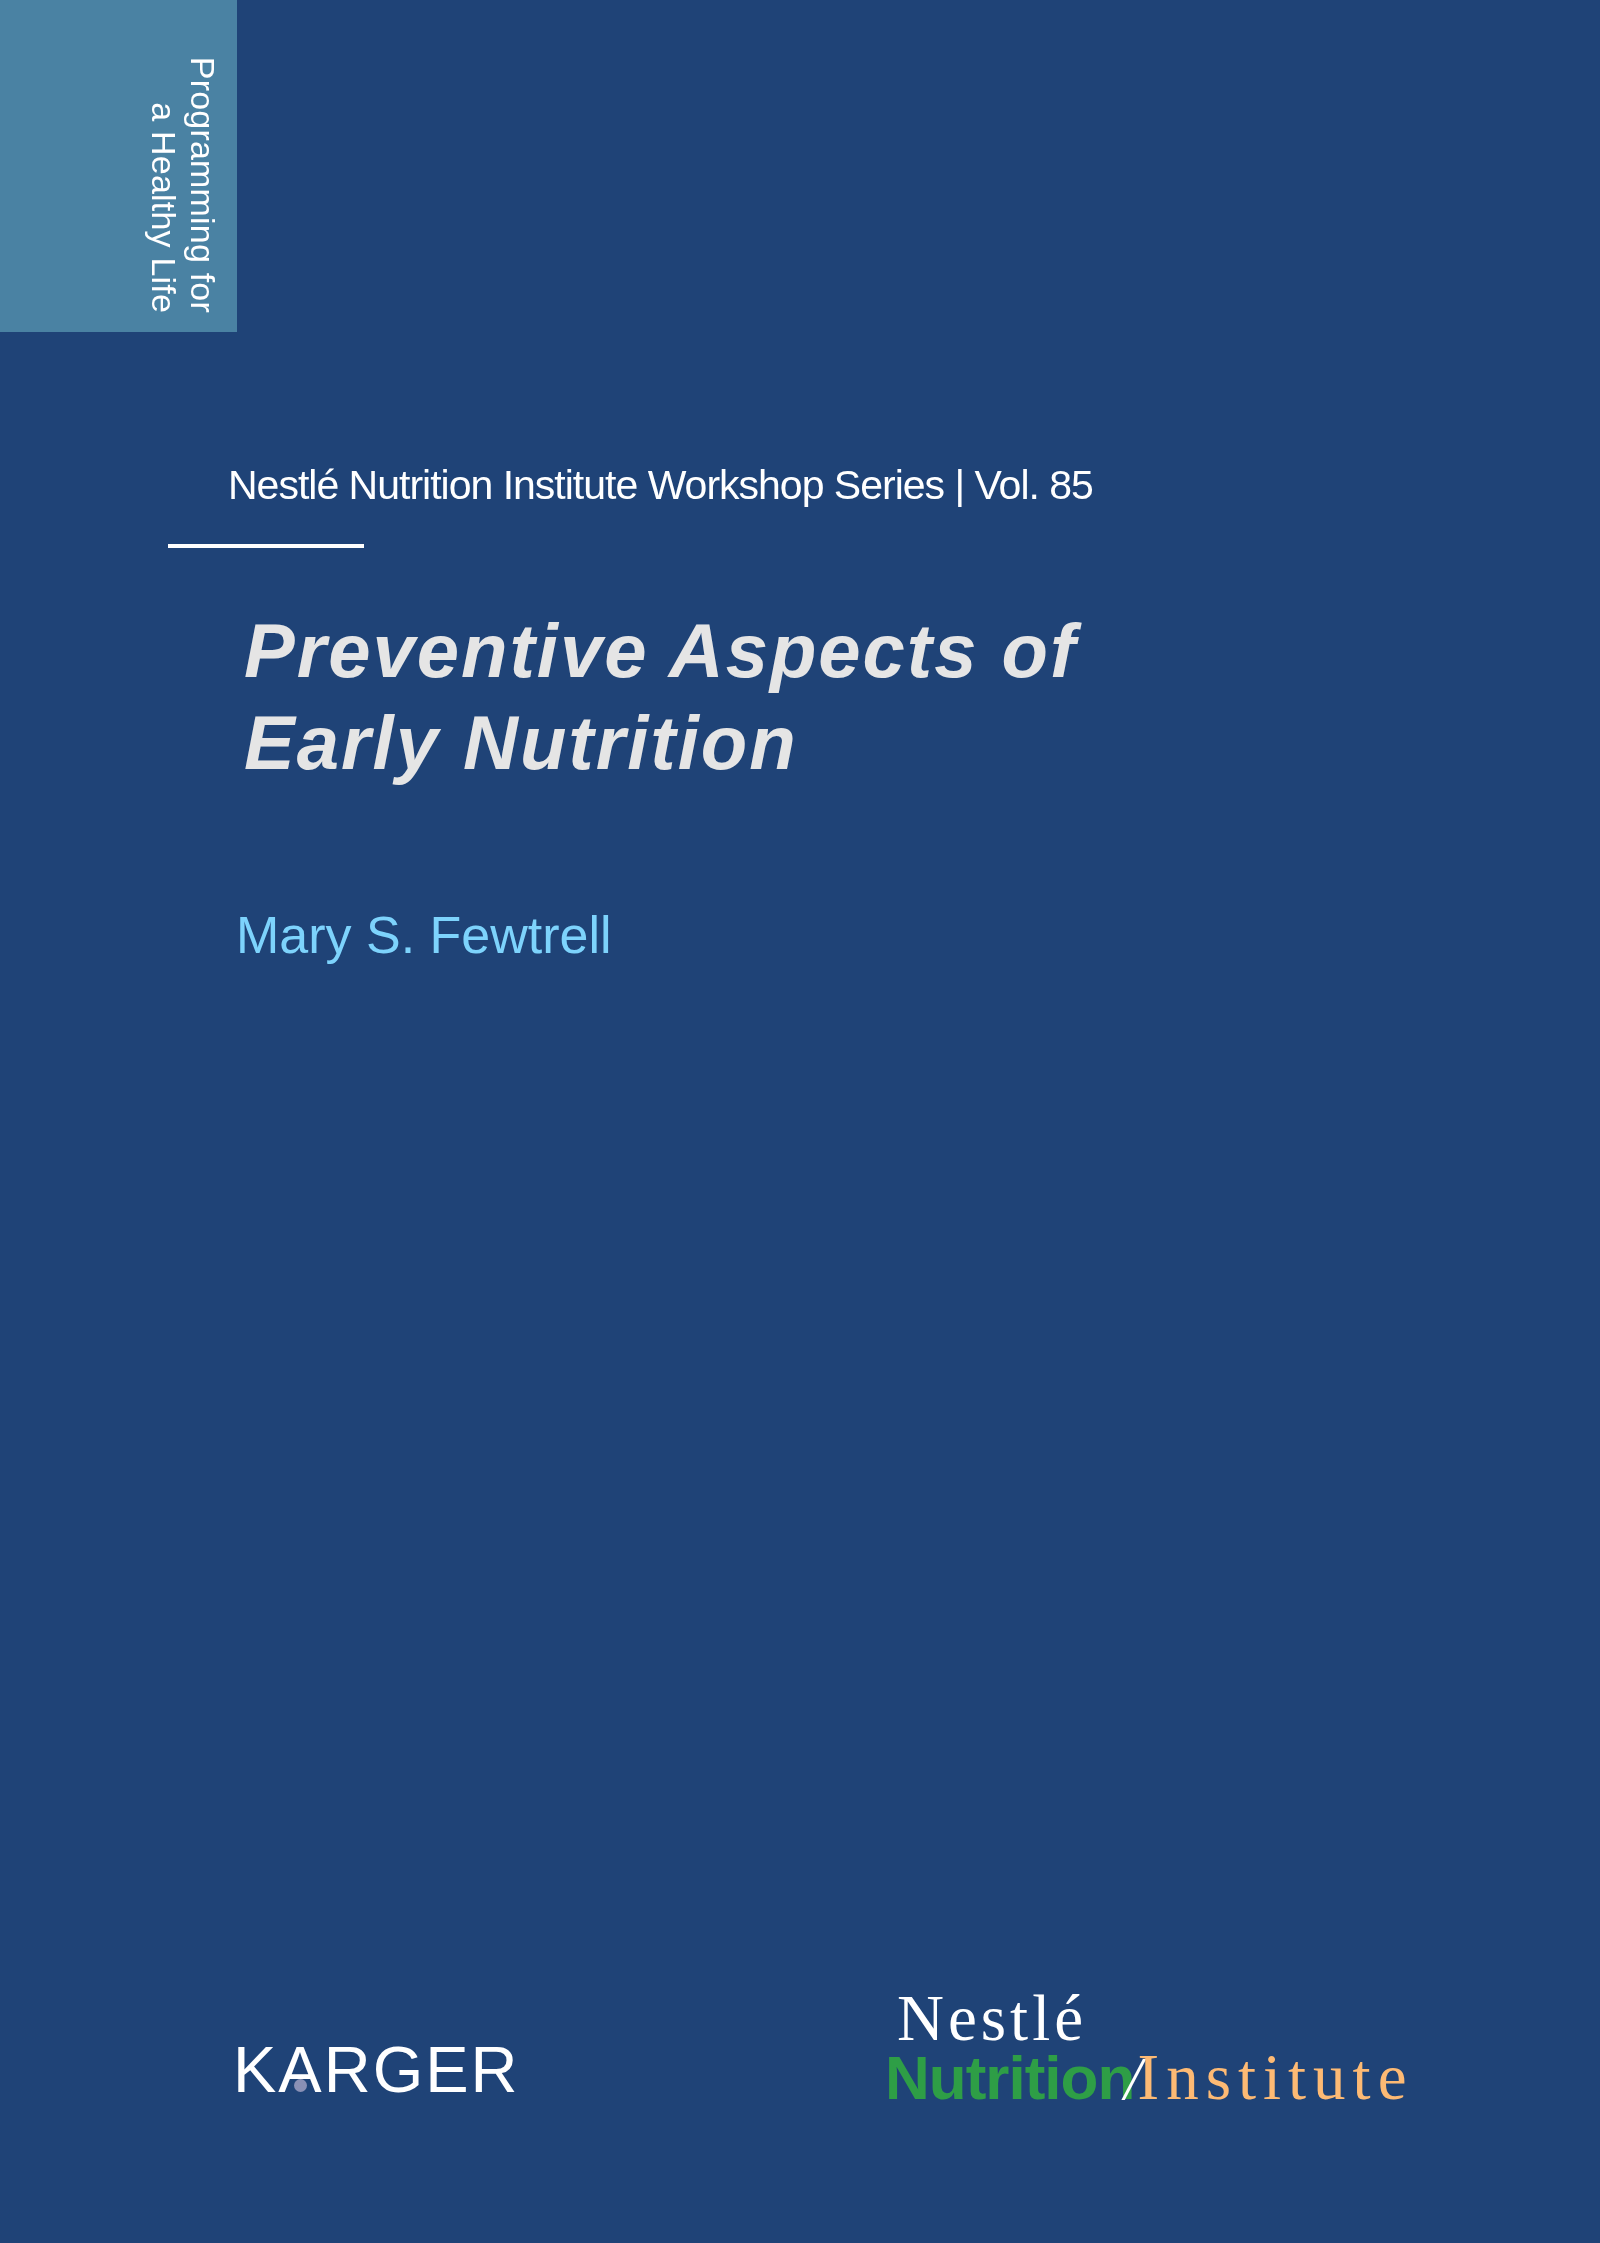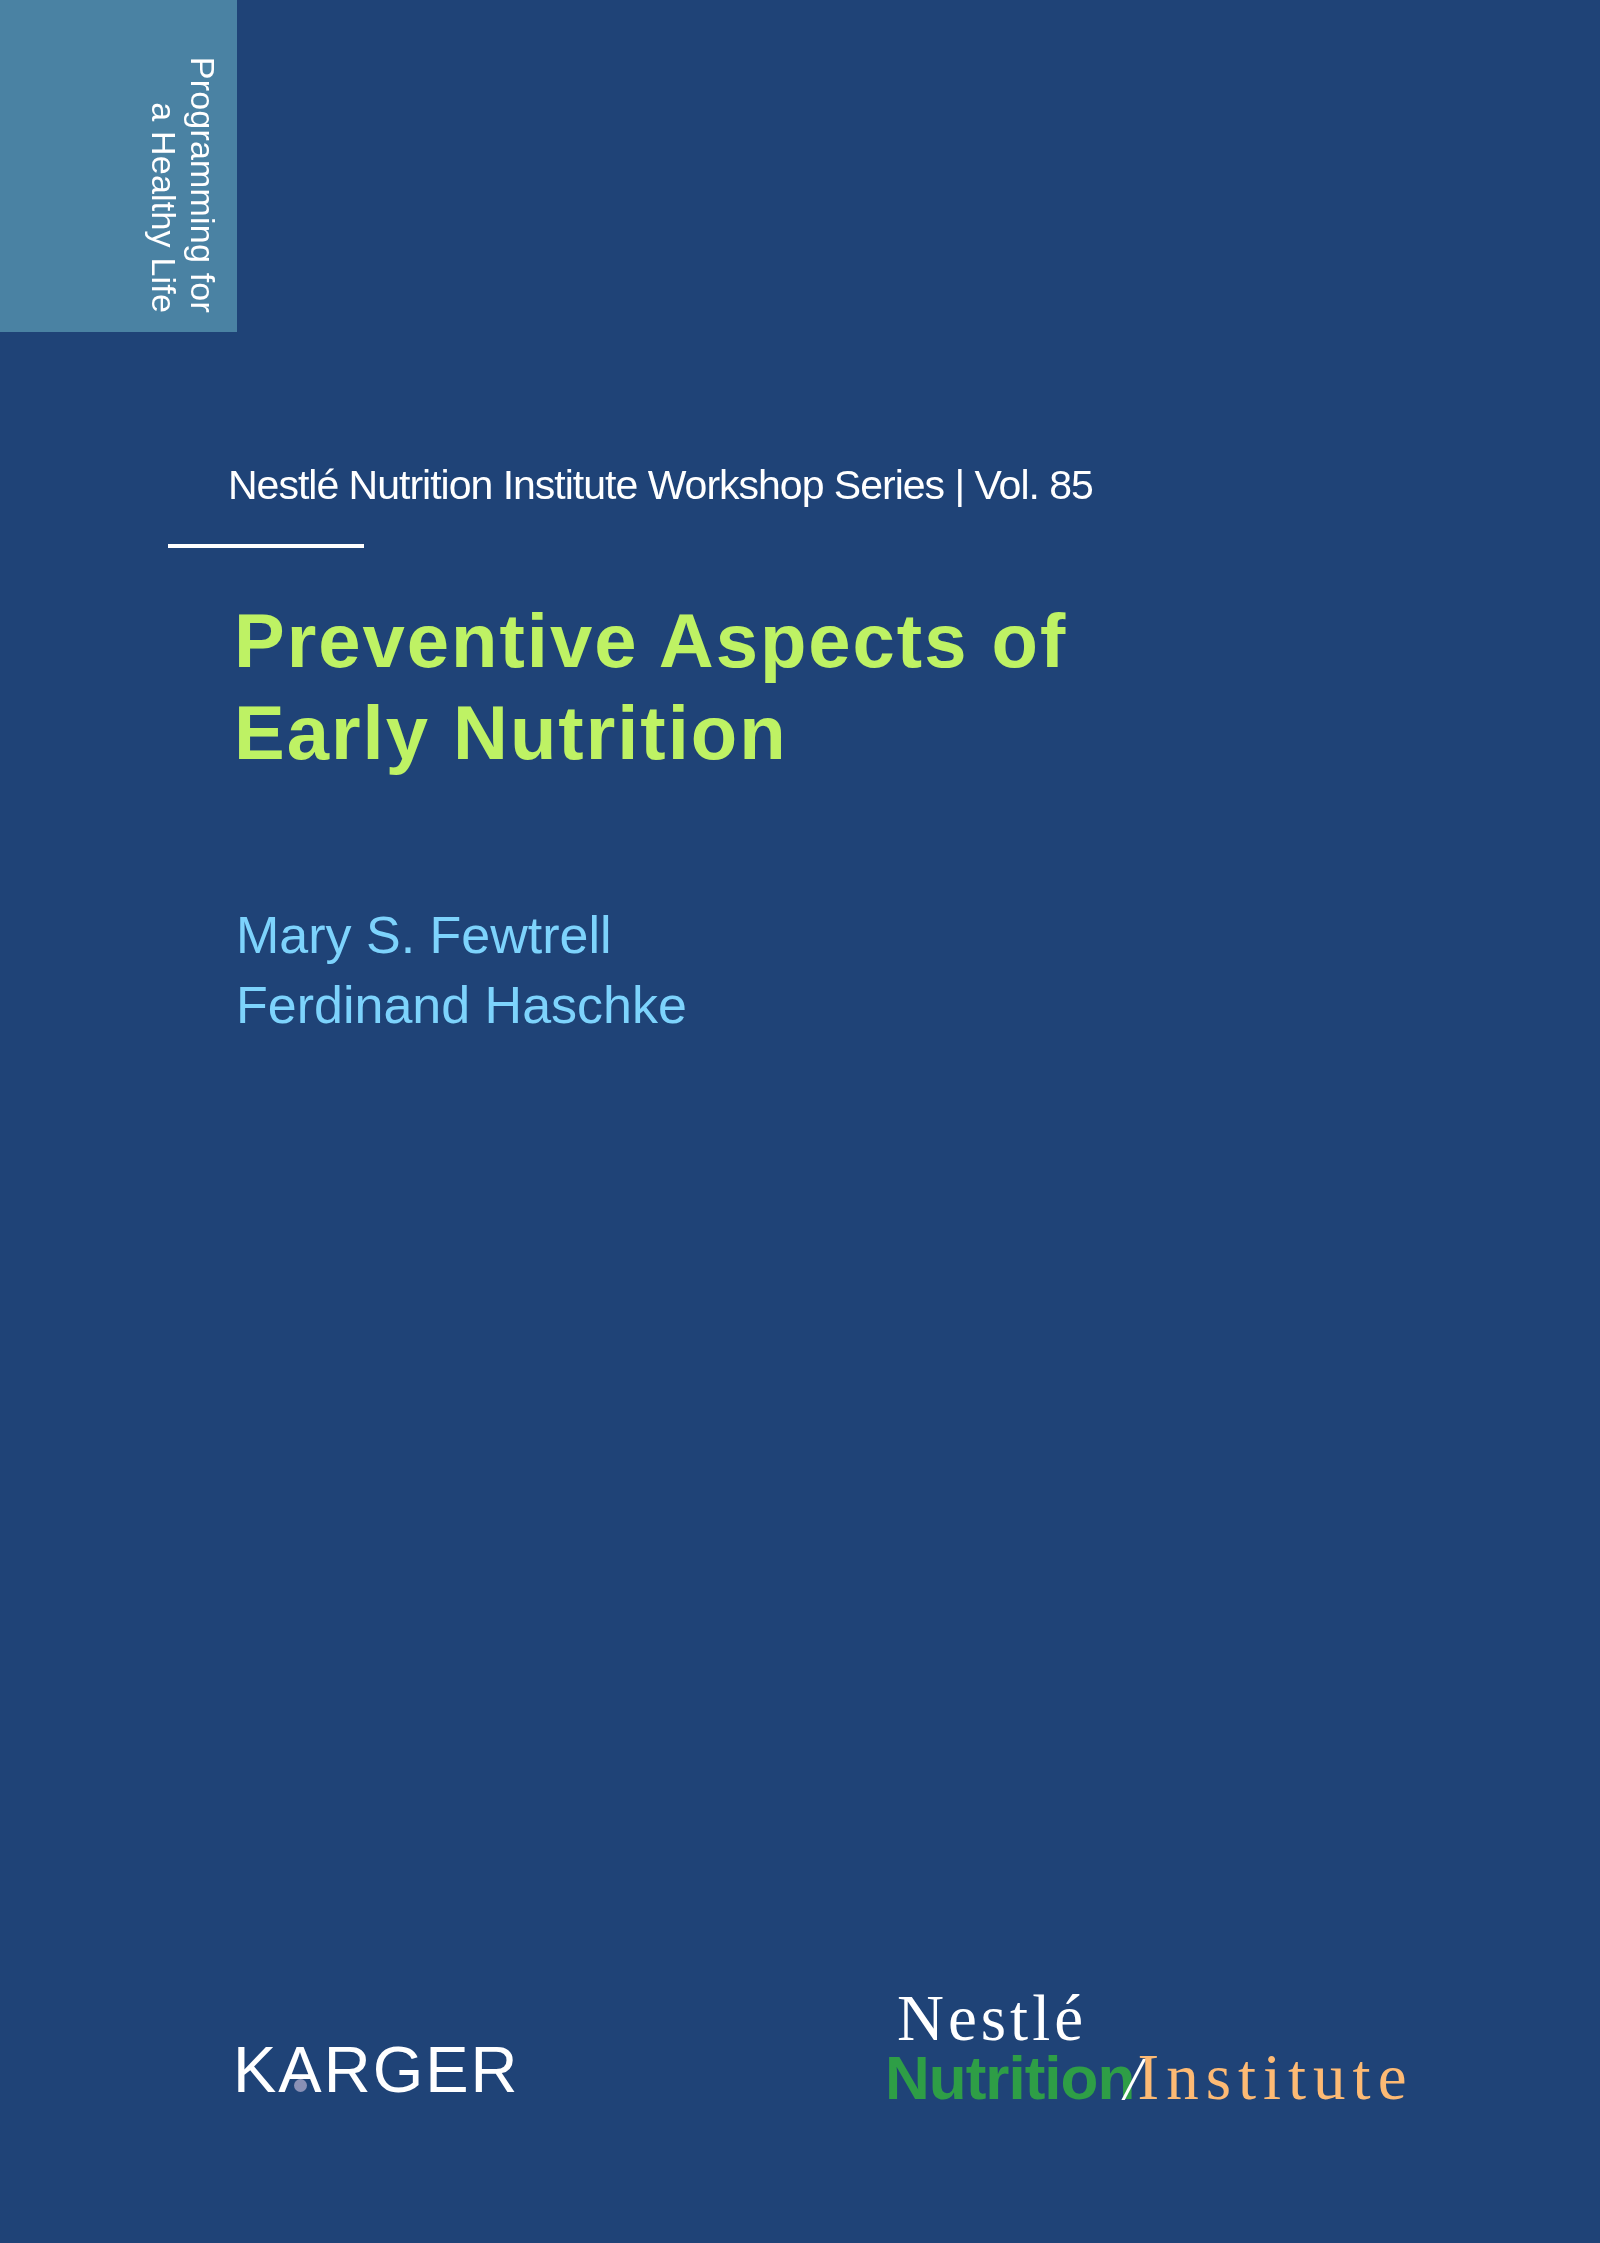--- a/index.html
+++ b/index.html
@@ -53,26 +53,27 @@
     position: absolute;
     left: 168px; top: 544px;
     width: 196px; height: 4px;
     background: #fff;
   }
 
   
   .title {
     position: absolute;
     left: 234px; top: 595px;
-    margin: 0;
+    margin: 10px;
     font-size: 76px;
     line-height: 92px;
     font-weight: bold;
     letter-spacing: 2px;
-    color: #bef264;
+    color: #e5e5e5;
+    font-style: italic;
   }
   .title span { display: block; }
 
   
   .authors {
     position: absolute;
     left: 236px; top: 900px;
     font-size: 52px;
     line-height: 70px;
     font-weight: normal;
@@ -158,21 +159,20 @@
 
   <div class="rule"></div>
 
   <h1 class="title">
     <span>Preventive Aspects of</span>
     <span>Early Nutrition</span>
   </h1>
 
   <div class="authors">
     <div>Mary S. Fewtrell</div>
-    <div>Ferdinand Haschke</div>
   </div>
 
   <div class="karger">KARGER</div>
   <div class="karger-dot"></div>
 
   <div class="nni-line1">Nestlé</div>
   <div class="nni-line2">
     <span class="nni-green">Nutrition</span>
     <span class="nni-slash">/</span>
     <span class="nni-serif">Institute</span>

